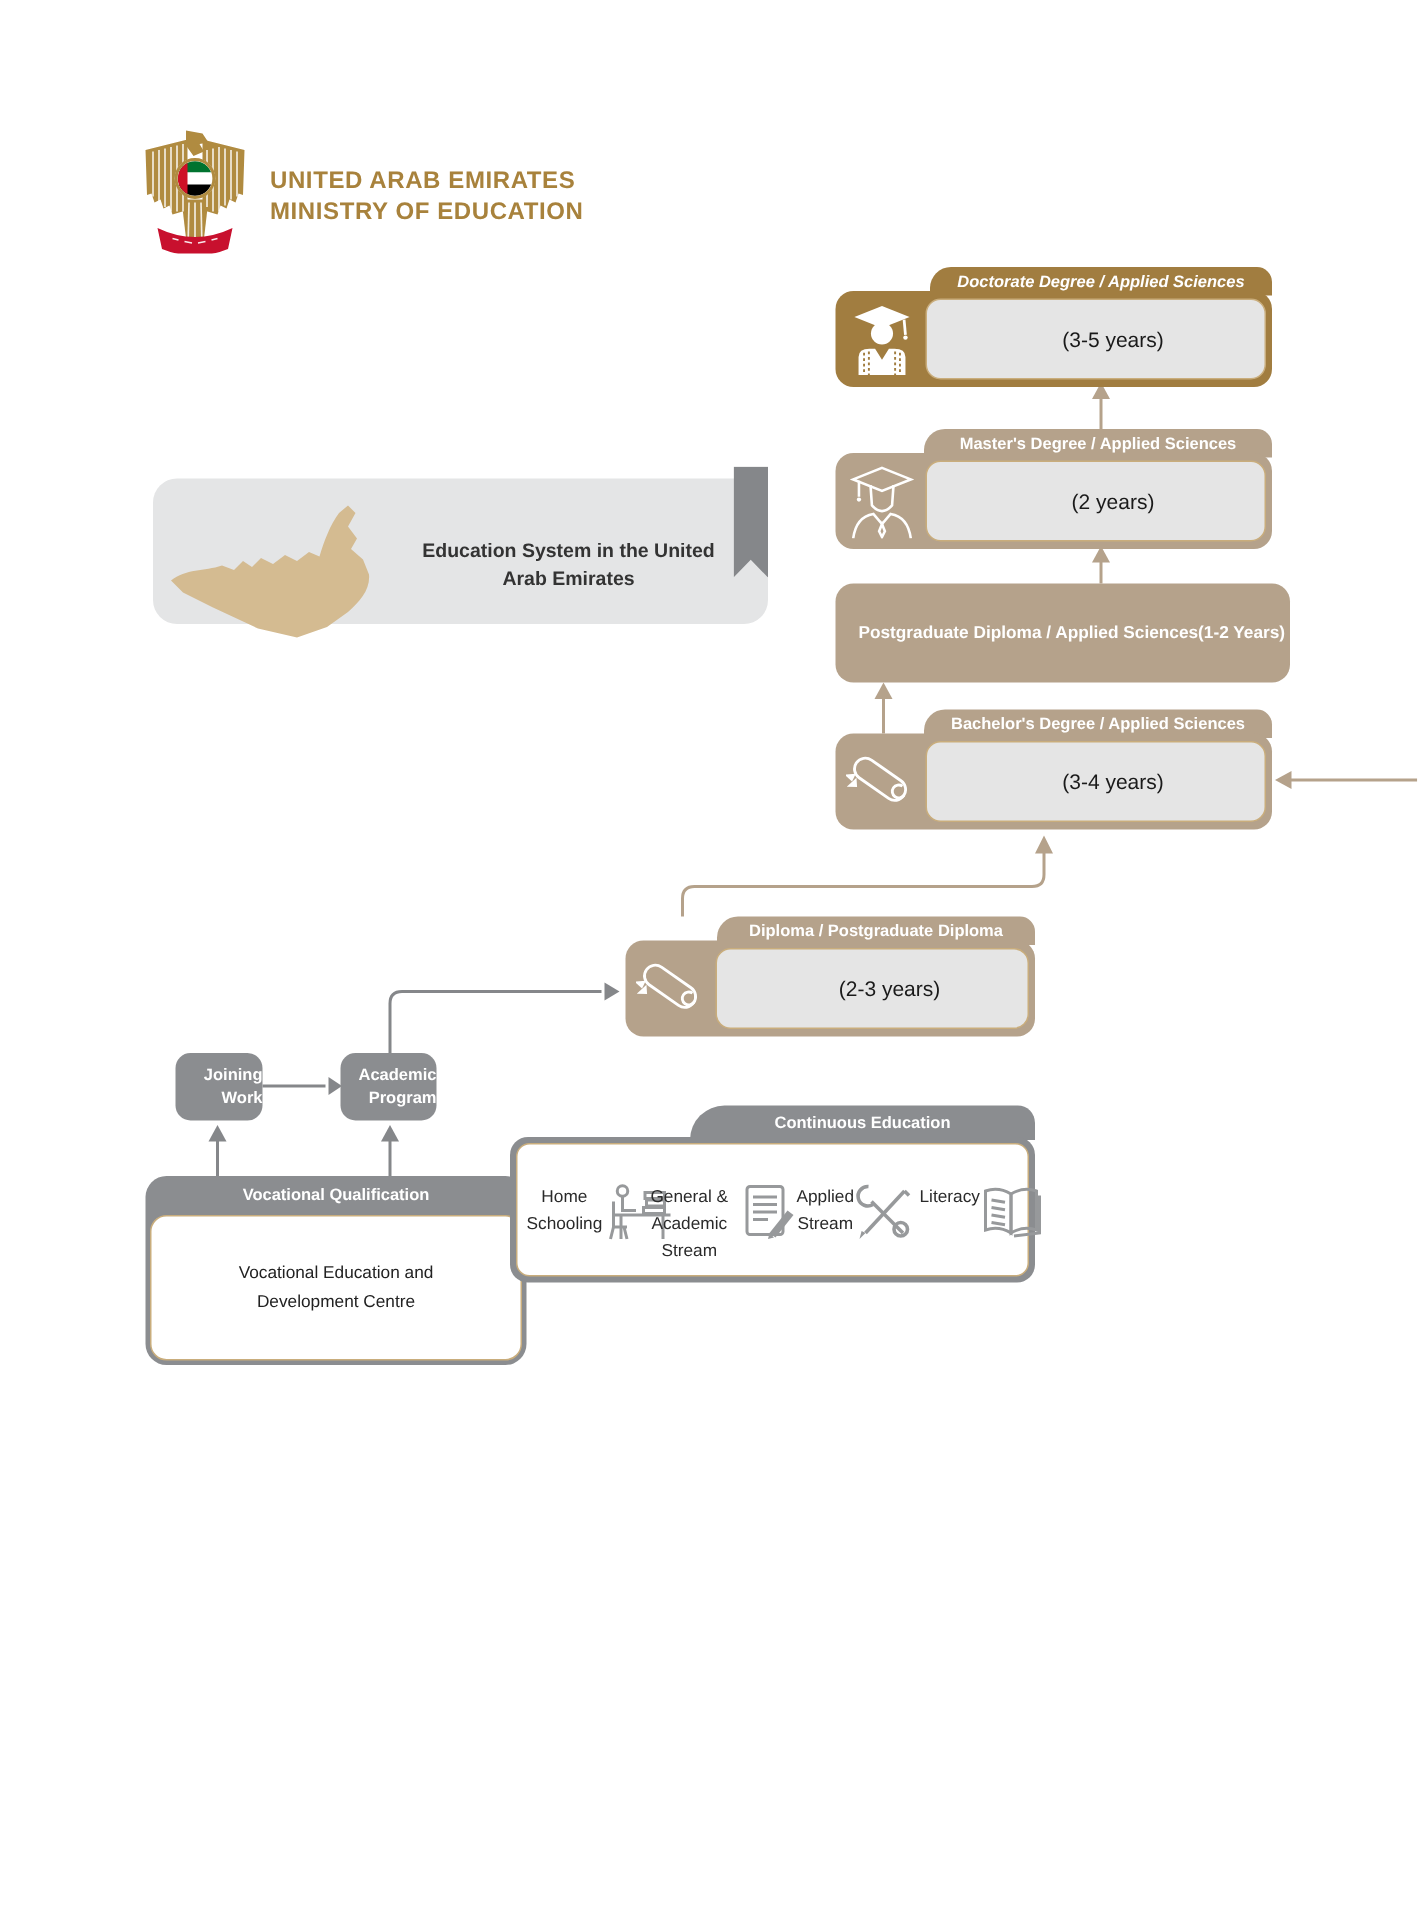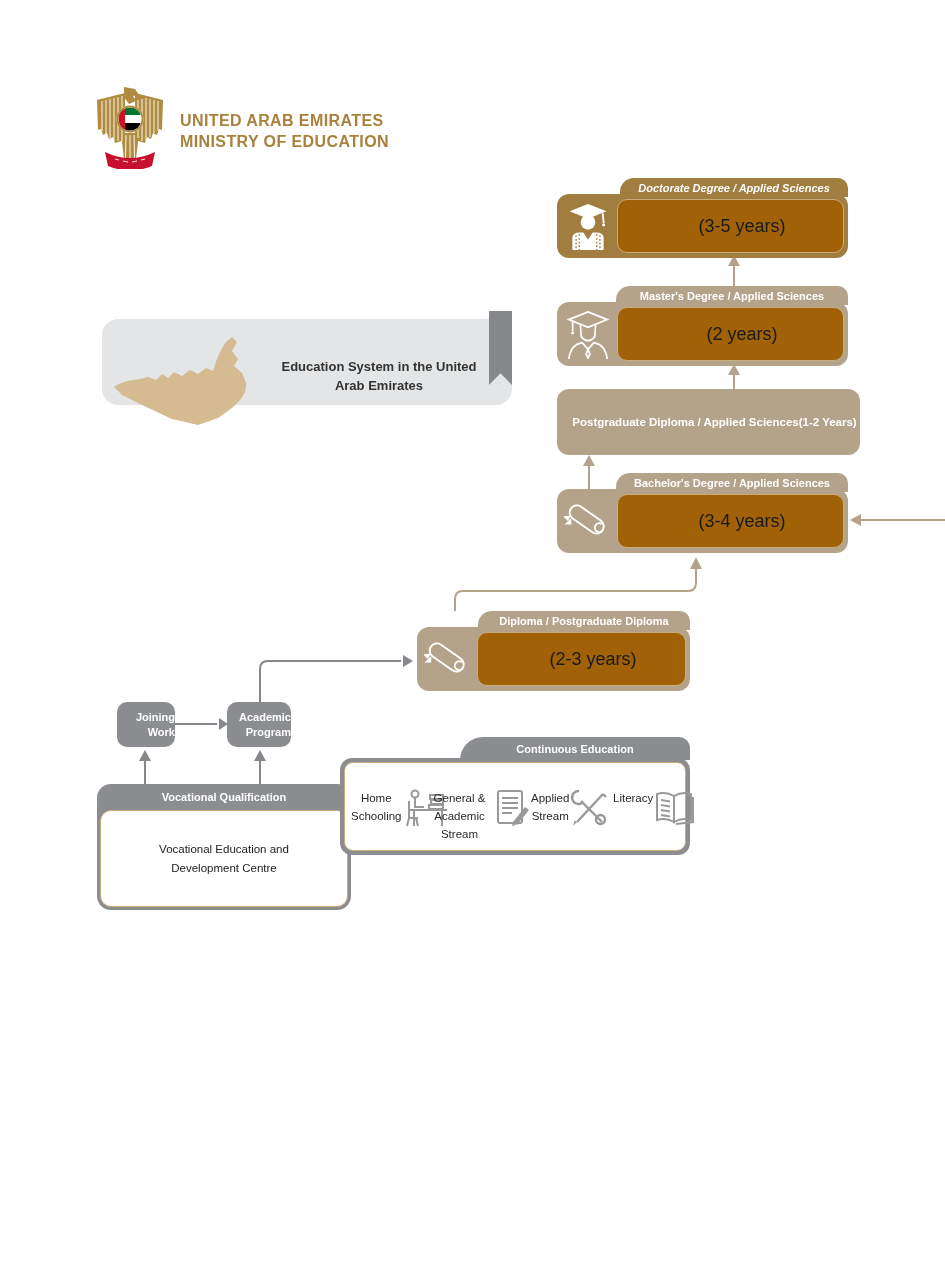--- a/index.html
+++ b/index.html
@@ -6,37 +6,37 @@
   .canvas{position:relative;width:945px;height:1276px;background:#fff;overflow:hidden;
           font-family:"Liberation Sans",sans-serif;}
 
   
   .logo-wrap{position:absolute;left:95px;top:85px;display:flex;align-items:center;}
   .logo-emblem{position:absolute;left:0;top:0;width:70px;height:84px;}
   .logo-text{position:absolute;left:85px;top:25px;width:320px;}
   .logo-text div{font-size:16px;font-weight:bold;color:#a8823c;letter-spacing:.4px;line-height:21px;}
 
   
-  .banner{position:absolute;left:102px;top:319px;width:410px;height:86px;background:#e4e5e6;border-radius:16px;}
+  .banner{position:absolute;left:102px;top:319px;width:410px;height:97px;background:#e4e5e6;border-radius:16px;}
   .banner-map{position:absolute;left:8px;top:16px;width:210px;height:96px;}
   .banner-title{position:absolute;left:152px;top:38px;width:250px;text-align:center;
                 font-size:13px;font-weight:bold;color:#333;line-height:19px;}
   .bookmark{position:absolute;left:489px;top:311px;width:23px;height:74px;background:#85878a;
             clip-path:polygon(0 0,100% 0,100% 100%,50% 84%,0 100%);}
 
   
   .degree-box{position:absolute;}
   .degree-tab{position:absolute;right:0;top:0;height:19px;border-radius:14px 10px 0 0;
               color:#fff;font-weight:bold;font-size:11px;display:flex;align-items:center;justify-content:center;}
   .degree-body{position:absolute;left:0;top:16px;right:0;bottom:0;border-radius:12px;}
   .brown{background:#a17d40;font-style:italic;}
   .tan{background:#b5a28b;}
-  .degree-inner{position:absolute;left:60px;top:21px;right:4px;bottom:5px;background:#a16207;
+  .degree-inner{position:absolute;left:60px;top:21px;right:4px;bottom:5px;background:#e5e5e5;
                 border:1px solid #c9ad7c;border-radius:10px;display:flex;align-items:center;justify-content:center;
-                font-size:18px;color:#1a1a1a;padding-left:23px;}
+                font-size:14px;color:#1a1a1a;padding-left:23px;}
   .degree-icon{position:absolute;left:5px;top:22px;width:52px;height:52px;
                display:flex;align-items:center;justify-content:center;}
   .solid-box{position:absolute;border-radius:12px;display:flex;flex-direction:row;
              align-items:center;justify-content:center;color:#fff;font-weight:bold;font-size:11.5px;line-height:18px;padding-left:12px;}
 
   
   .gray-chip{position:absolute;background:#8b8d90;border-radius:10px;color:#fff;font-weight:bold;
              font-size:11px;line-height:15px;display:flex;flex-direction:column;align-items:flex-end;justify-content:center;}
 
   

